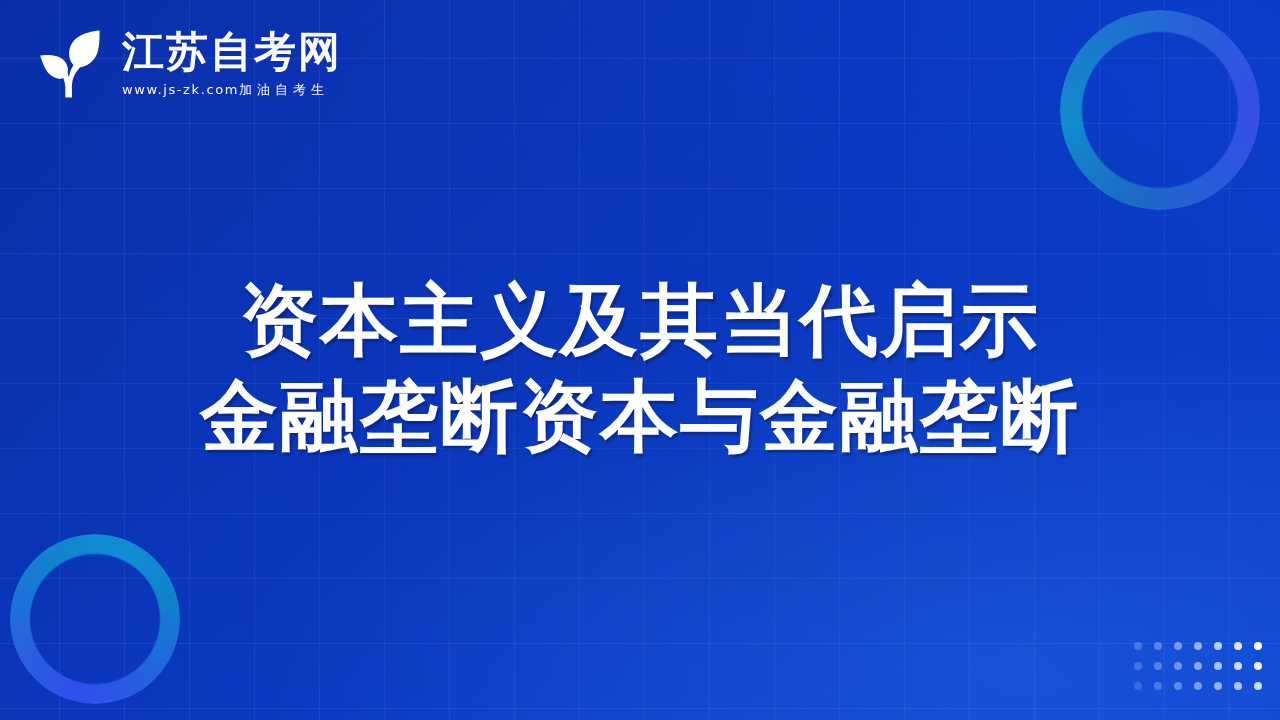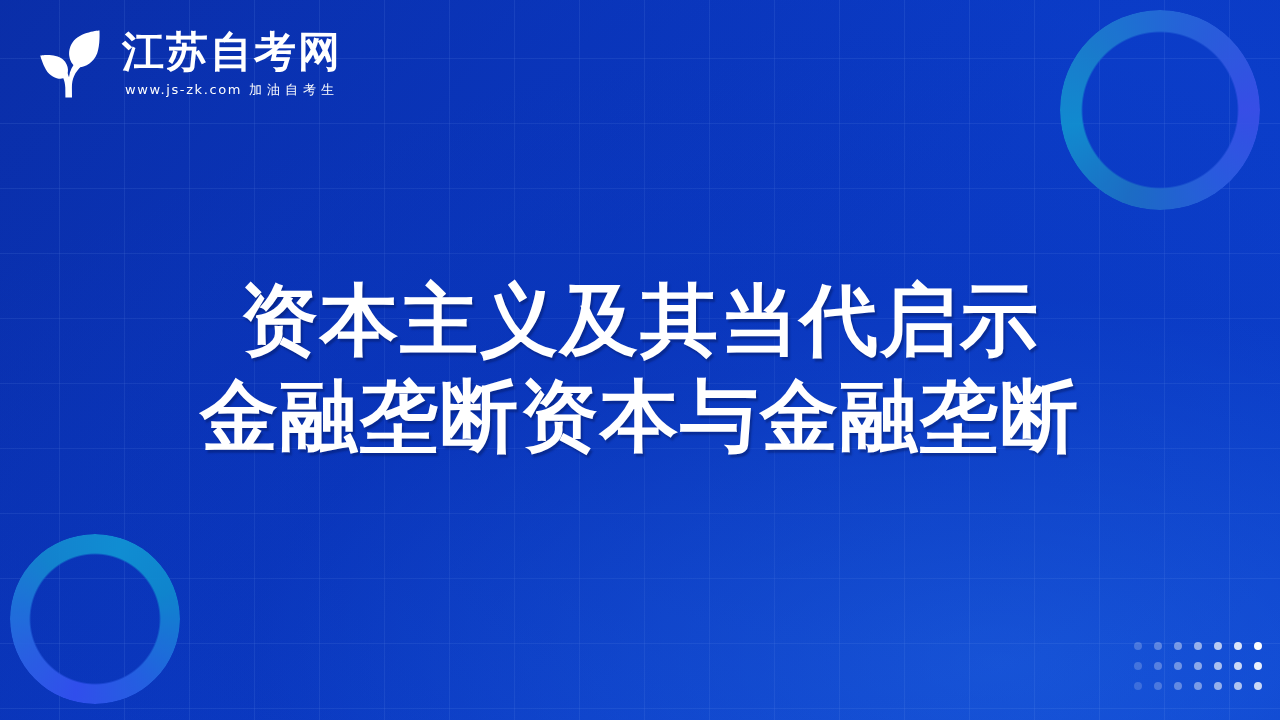--- a/index.html
+++ b/index.html
@@ -77,39 +77,39 @@
 
   
   .logo {
     position:absolute;
     left:36px; top:26px;
     display:flex;
     align-items:center;
     gap:14px;
   }
   .logo-mark { width:72px; height:74px; display:block; flex:0 0 auto; }
-  .logo-text-wrap { display:flex; flex-direction:column;align-items:center; }
+  .logo-text-wrap { display:flex; flex-direction:column; }
   .logo-title {
     color:#ffffff;
     font-size:42px;
     line-height:46px;
     font-weight:bold;
     letter-spacing:2px;
     font-family:"DejaVu Sans","Liberation Sans", sans-serif;
   }
   .logo-sub {
     margin-top:7px;
     color:#ffffff;
     font-size:13px;
     line-height:16px;
     letter-spacing:1.6px;
     font-family:"DejaVu Sans","Liberation Sans", sans-serif;
     white-space:nowrap;
   }
-  .logo-sub .cn { letter-spacing:5px; margin-left:7px; }
+  .logo-sub .cn { letter-spacing:5px; }
 
   
   .title-block {
     position:absolute;
     left:0; right:0;
     top:272px;
     text-align:center;
     padding:0 90px;
   }
   .title-line {

